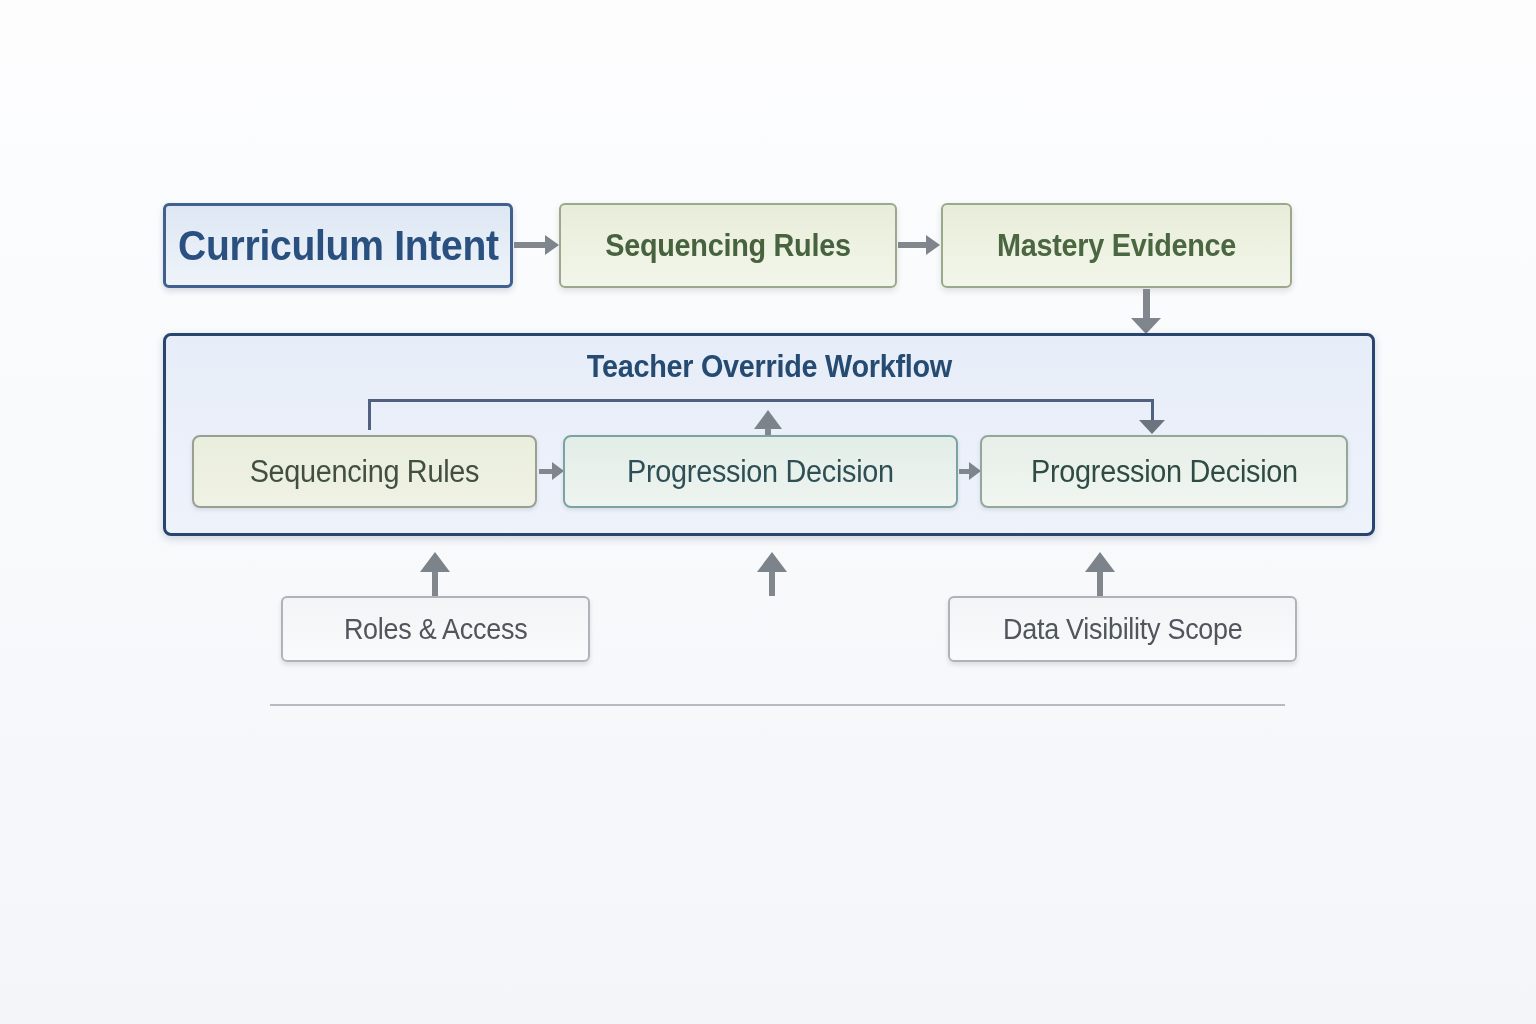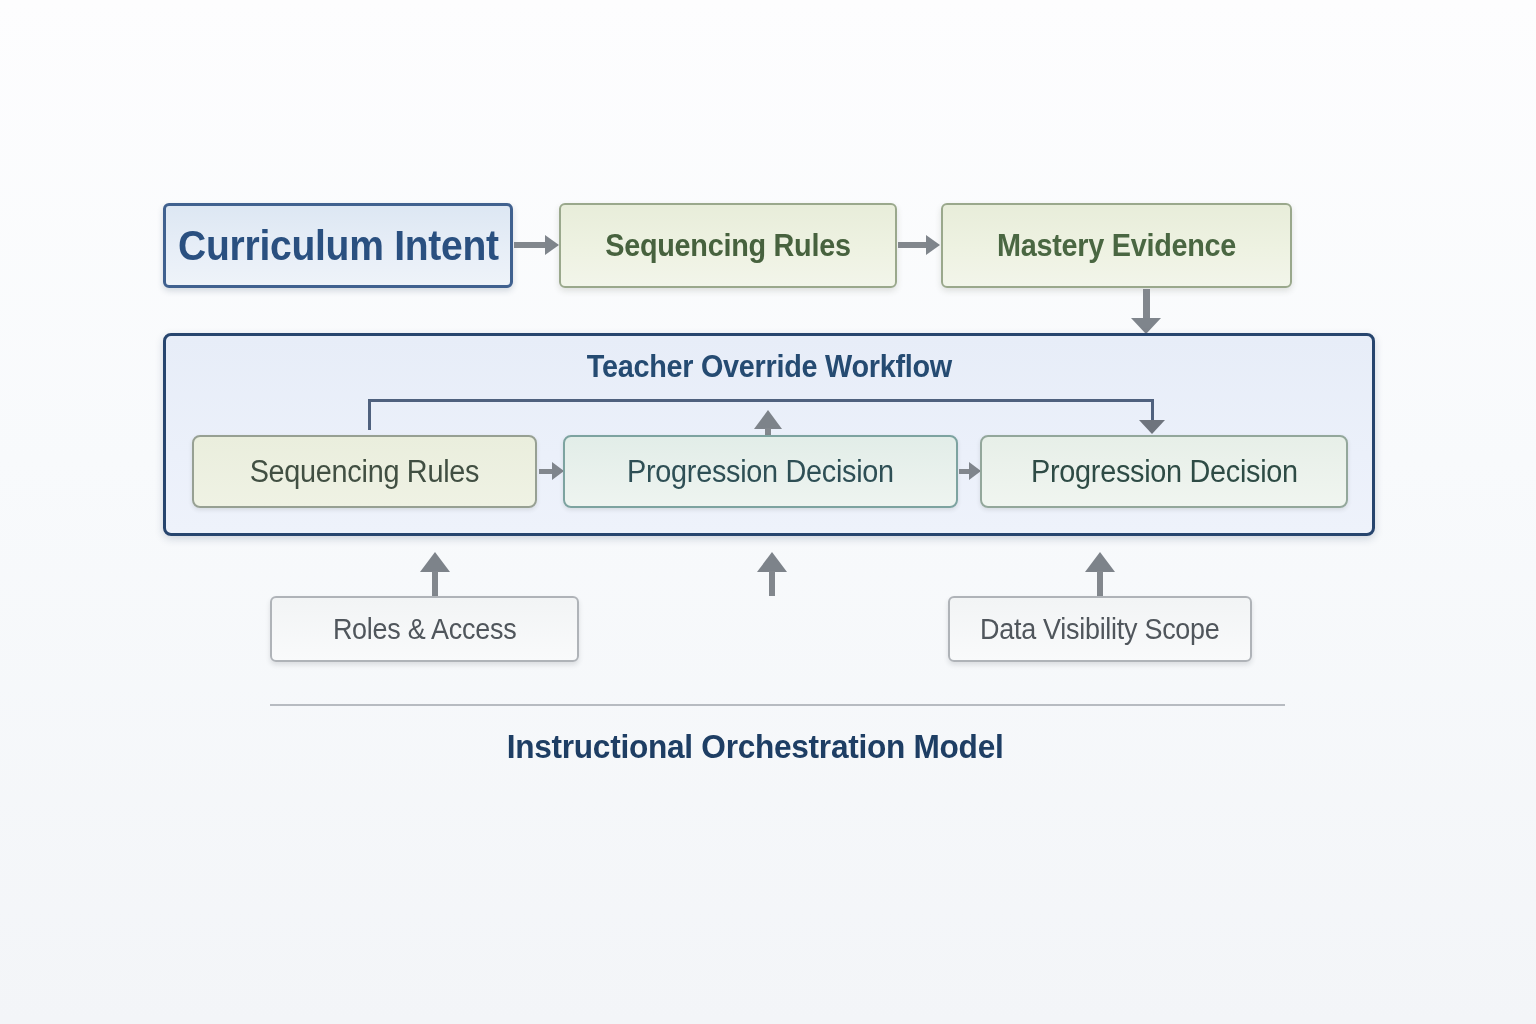--- a/index.html
+++ b/index.html
@@ -128,25 +128,22 @@
 
   <div class="head-up" style="left:420px;top:552px;"></div>
   <div class="stem" style="left:432px;top:571px;width:6px;height:25px;"></div>
 
   <div class="head-up" style="left:757px;top:552px;"></div>
   <div class="stem" style="left:769px;top:571px;width:6px;height:25px;"></div>
 
   <div class="head-up" style="left:1085px;top:552px;"></div>
   <div class="stem" style="left:1097px;top:571px;width:6px;height:25px;"></div>
 
-  <div class="box box-bottom" style="left:270px;width:309px;">
+  <div class="box box-bottom" style="left:281px;width:309px;">
     <span class="lbl">Roles &amp; Access</span>
   </div>
-  <div class="box box-bottom" style="left:948px;width:304px;">
+  <div class="box box-bottom" style="left:948px;width:349px;">
     <span class="lbl">Data Visibility Scope</span>
   </div>
 
   <div class="divider"></div>
-  <div class="caption">
-    <span class="lbl">Instructional Orchestration Model</span>
-  </div>
 
 </div>
 
 </body></html>

